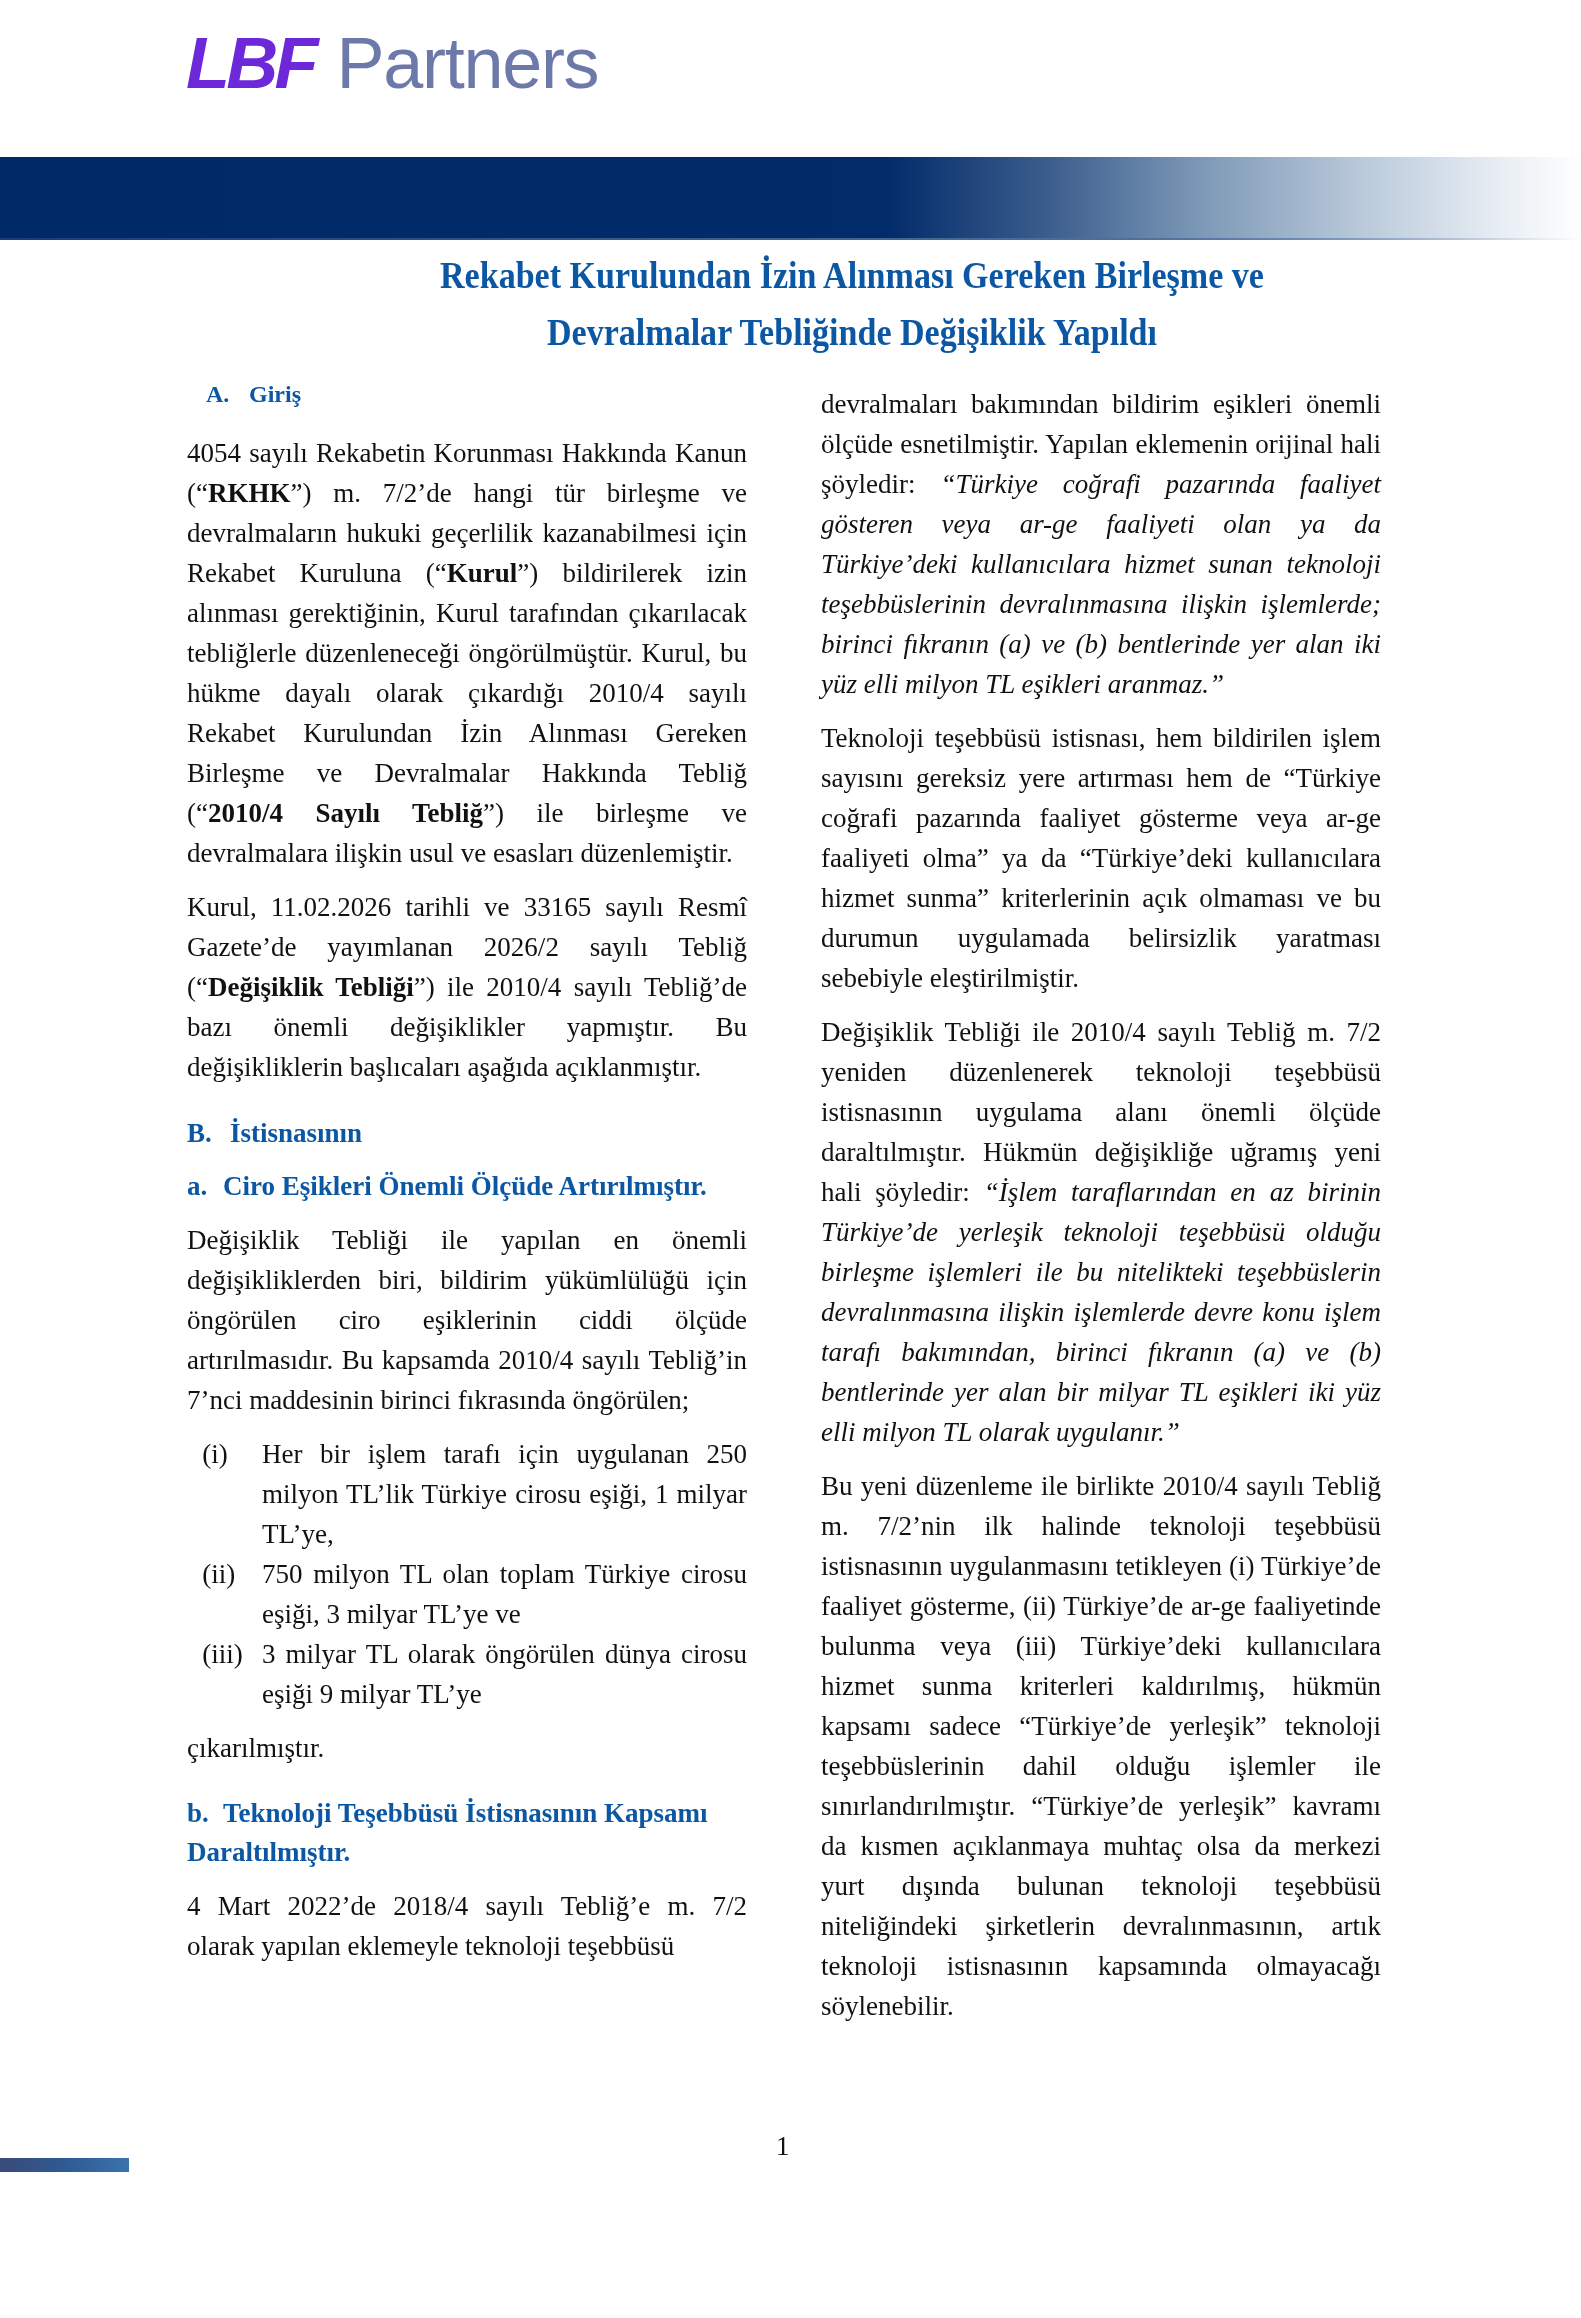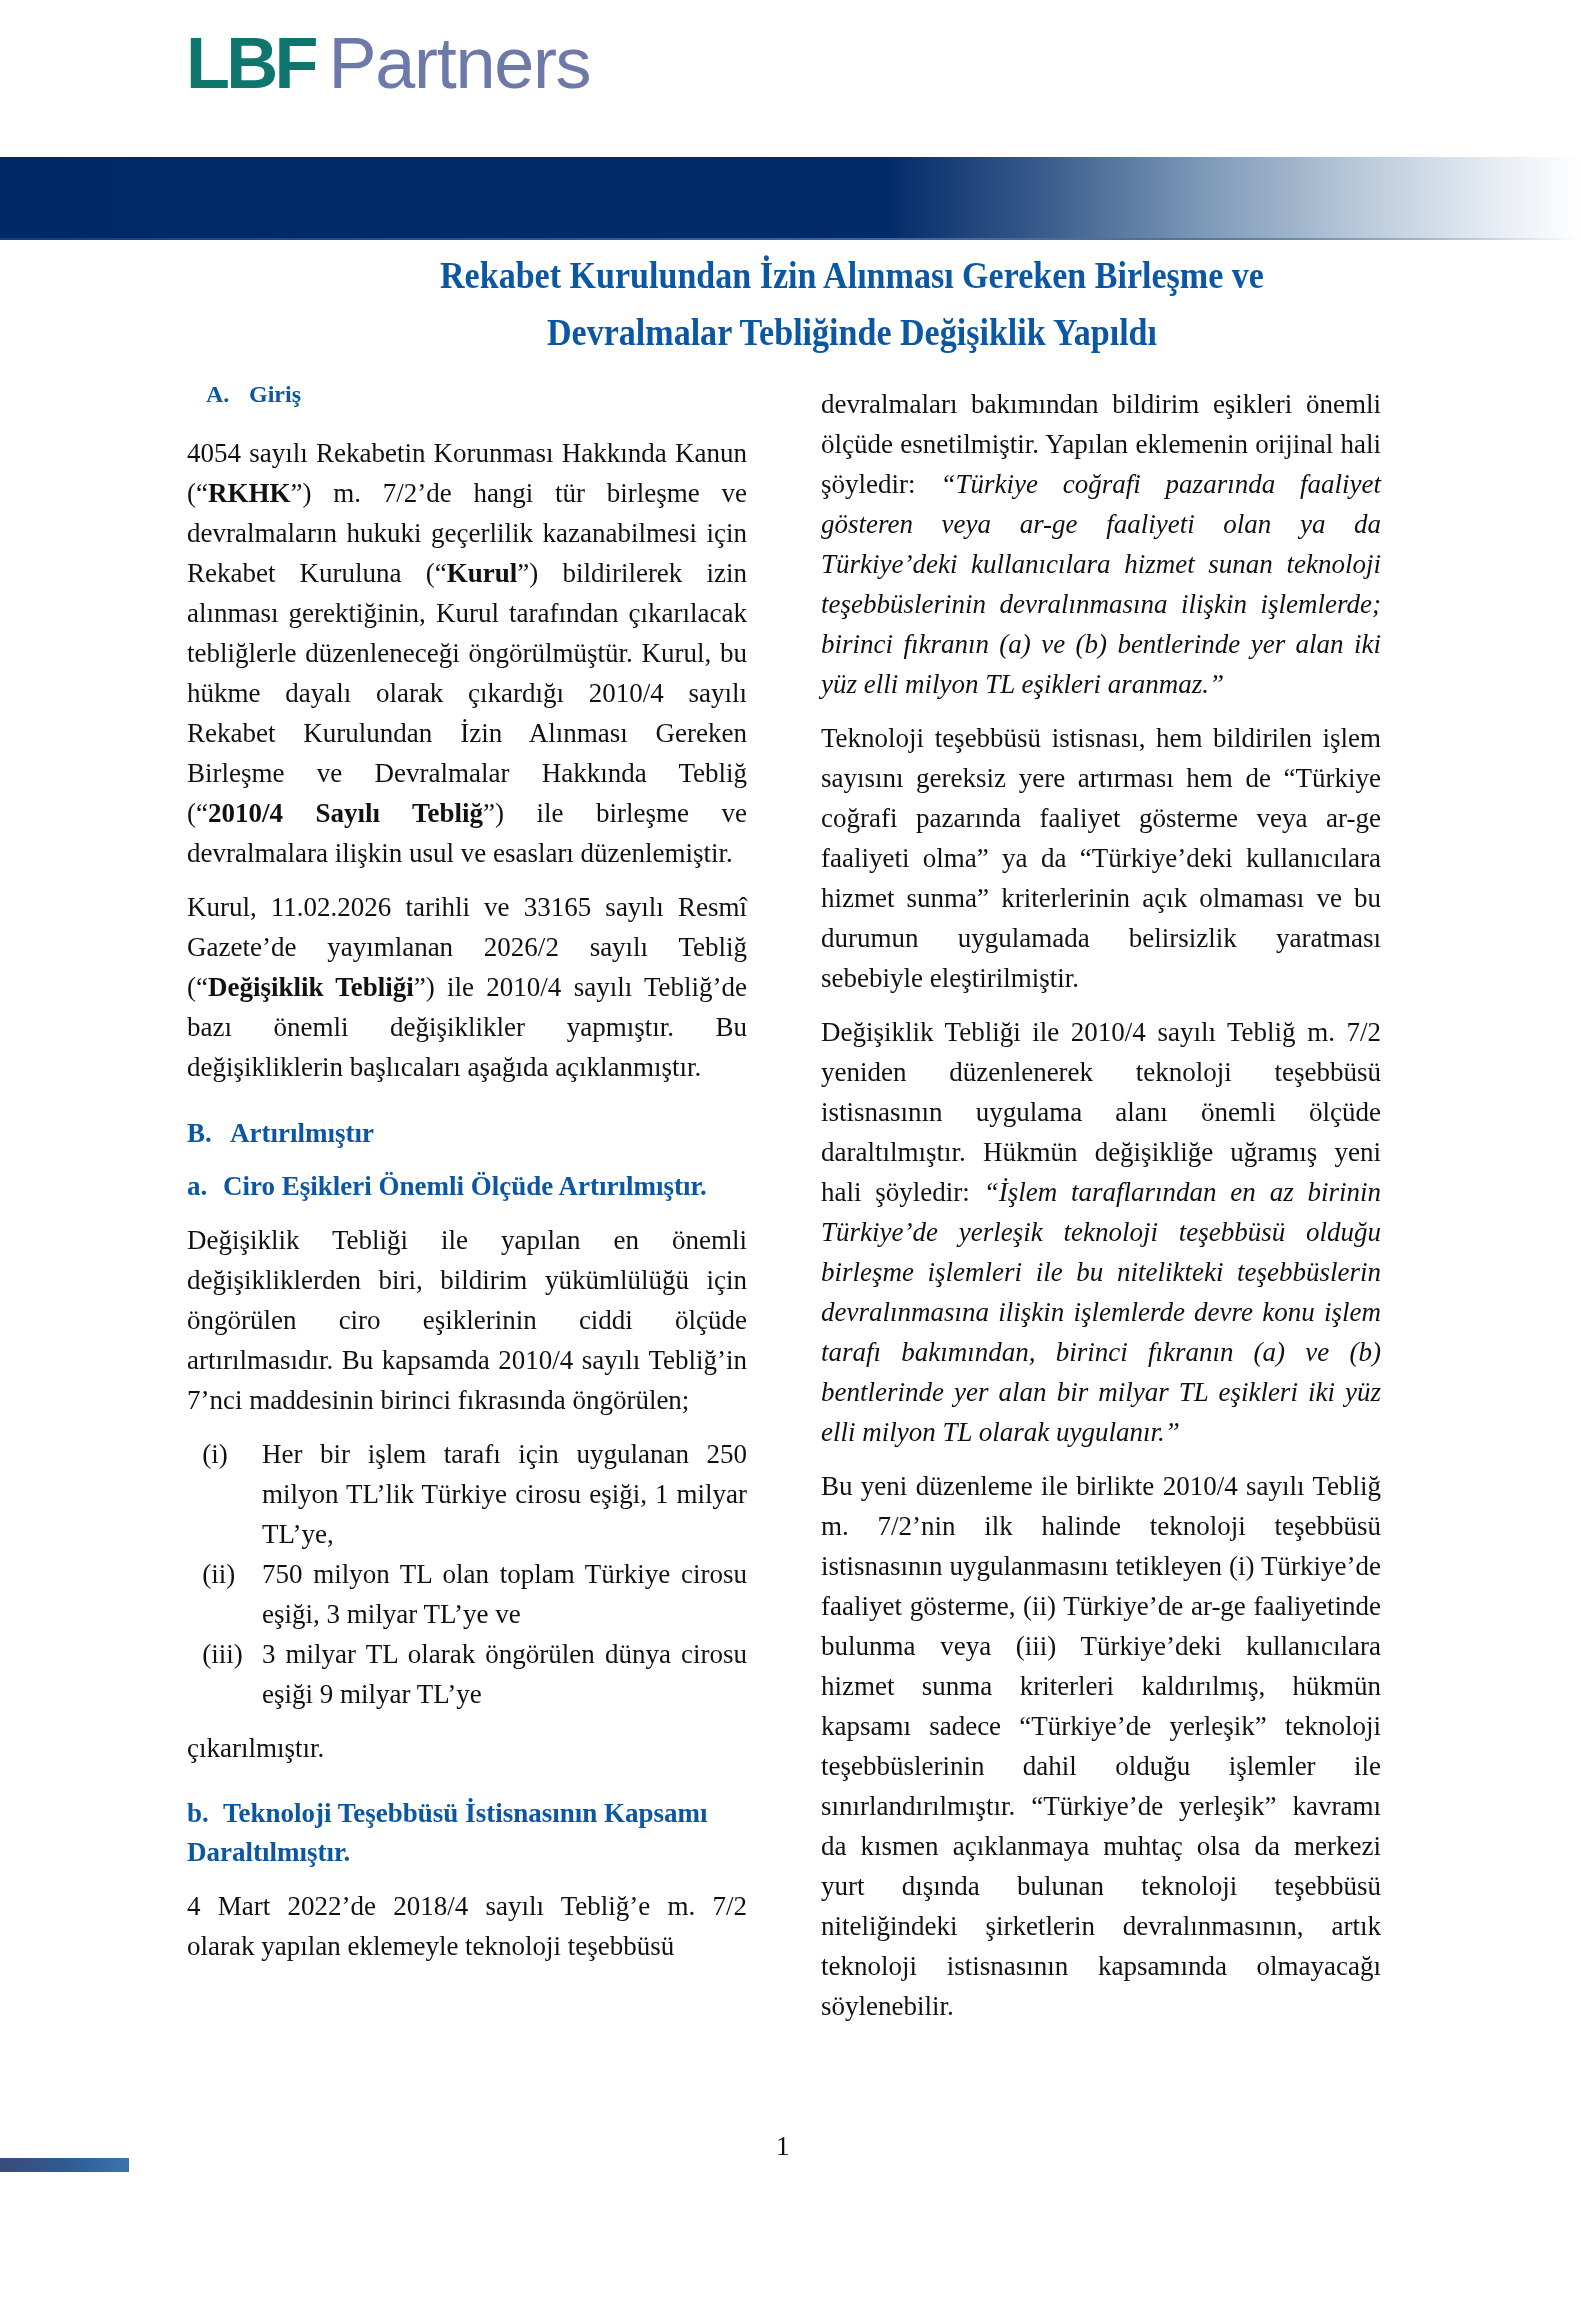--- a/index.html
+++ b/index.html
@@ -8,21 +8,21 @@
     background:#ffffff;
     font-family:"Liberation Serif", "DejaVu Serif", serif;
     color:#111111;
   }
   .logo {
     position:absolute; left:186px; top:28px; height:70px;
     display:flex; align-items:flex-end;
     font-family:"Liberation Sans", "DejaVu Sans", sans-serif;
     font-size:72px; line-height:70px; letter-spacing:-1.3px;
   }
-  .logo .lbf { font-weight:700; color:#0f766e; letter-spacing:-3.8px; margin-right:14px; }
+  .logo .lbf { font-weight:700; color:#6d28d9; letter-spacing:-3.8px; margin-right:22px;font-style:italic; }
   .logo .partners { font-weight:400; color:#6c79a9; }
   .band {
     position:absolute; left:0; top:157px; width:1582px; height:83px;
     background:linear-gradient(90deg, #002967 0%, #012b69 56%, #3a5c8c 66%, #7d99b7 76%, #b9c9da 86%, #e9eef4 95%, #ffffff 100%);
   }
   .band .rule { position:absolute; left:0; bottom:0; width:100%; height:1.9px; background:linear-gradient(90deg,#1b3c78 0%, #4d6f9b 70%, rgba(255,255,255,0) 100%); }
   .title {
     position:absolute; left:191px; width:1322px; top:247px;
     text-align:center; color:#0b57a4; font-weight:700;
     font-size:37px; line-height:57px;
@@ -64,21 +64,21 @@
 </div>
 
 <div class="col left">
   <div class="h1 indent">
     <span class="num">A.</span><span>Giriş</span>
   </div>
   <p><span>4054 sayılı Rekabetin Korunması Hakkında Kanun (“</span><b>RKHK</b><span>”) m. 7/2’de hangi tür birleşme ve devralmaların hukuki geçerlilik kazanabilmesi için Rekabet Kuruluna (“</span><b>Kurul</b><span>”) bildirilerek izin alınması gerektiğinin, Kurul tarafından çıkarılacak tebliğlerle düzenleneceği öngörülmüştür. Kurul, bu hükme dayalı olarak çıkardığı 2010/4 sayılı Rekabet Kurulundan İzin Alınması Gereken Birleşme ve Devralmalar Hakkında Tebliğ (“</span><b>2010/4 Sayılı Tebliğ</b><span>”) ile birleşme ve devralmalara ilişkin usul ve esasları düzenlemiştir.</span></p>
   <p><span>Kurul, 11.02.2026 tarihli ve 33165 sayılı Resmî Gazete’de yayımlanan 2026/2 sayılı Tebliğ (“</span><b>Değişiklik Tebliği</b><span>”) ile 2010/4 sayılı Tebliğ’de bazı önemli değişiklikler yapmıştır. Bu değişikliklerin başlıcaları aşağıda açıklanmıştır.</span></p>
   <div class="spacer"></div>
   <div class="h2">
-    <span class="num" style="width:43px">B.</span><span>Artırılmıştır</span>
+    <span class="num" style="width:43px">B.</span><span>İstisnasının</span>
   </div>
   <div class="h2">
     <span class="num">a.</span><span>Ciro Eşikleri Önemli Ölçüde Artırılmıştır.</span>
   </div>
   <p>Değişiklik Tebliği ile yapılan en önemli değişikliklerden biri, bildirim yükümlülüğü için öngörülen ciro eşiklerinin ciddi ölçüde artırılmasıdır. Bu kapsamda 2010/4 sayılı Tebliğ’in 7’nci maddesinin birinci fıkrasında öngörülen;</p>
   <ul class="list">
     <li><span class="mark">(i)</span><span>Her bir işlem tarafı için uygulanan 250 milyon TL’lik Türkiye cirosu eşiği, 1 milyar TL’ye,</span></li>
     <li><span class="mark">(ii)</span><span>750 milyon TL olan toplam Türkiye cirosu eşiği, 3 milyar TL’ye ve</span></li>
     <li><span class="mark">(iii)</span><span>3 milyar TL olarak öngörülen dünya cirosu eşiği 9 milyar TL’ye</span></li>
   </ul>

